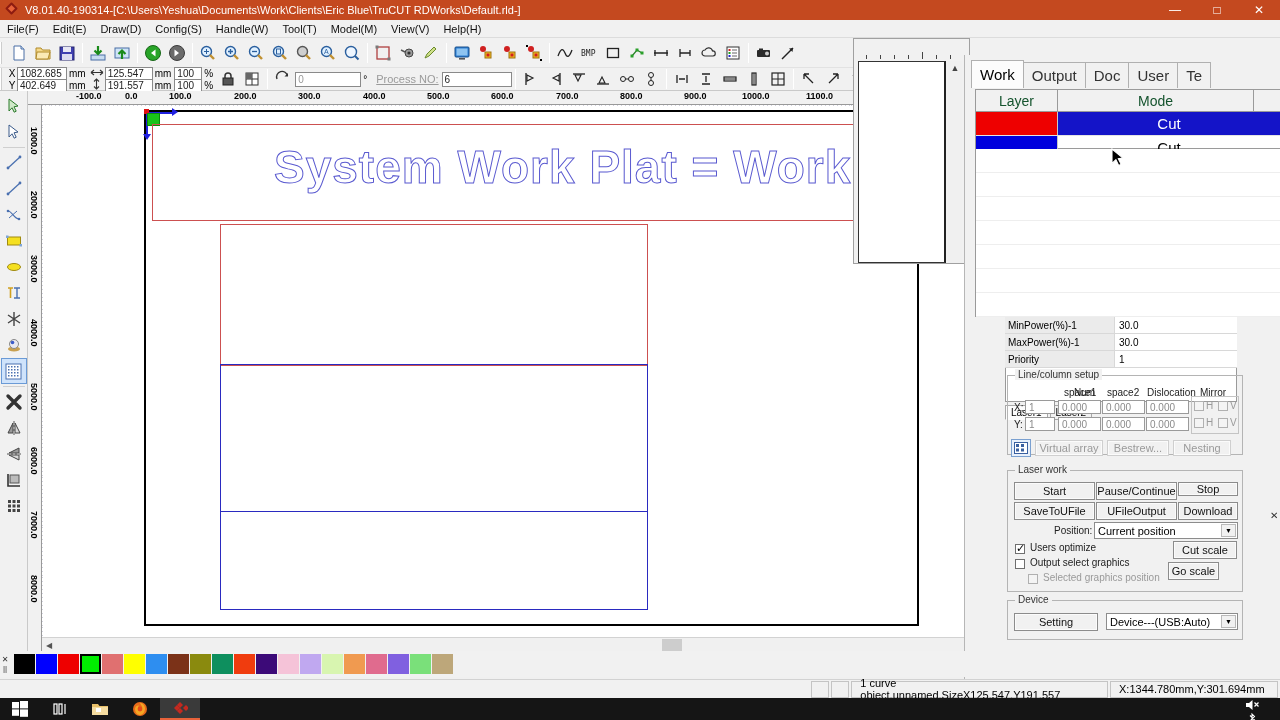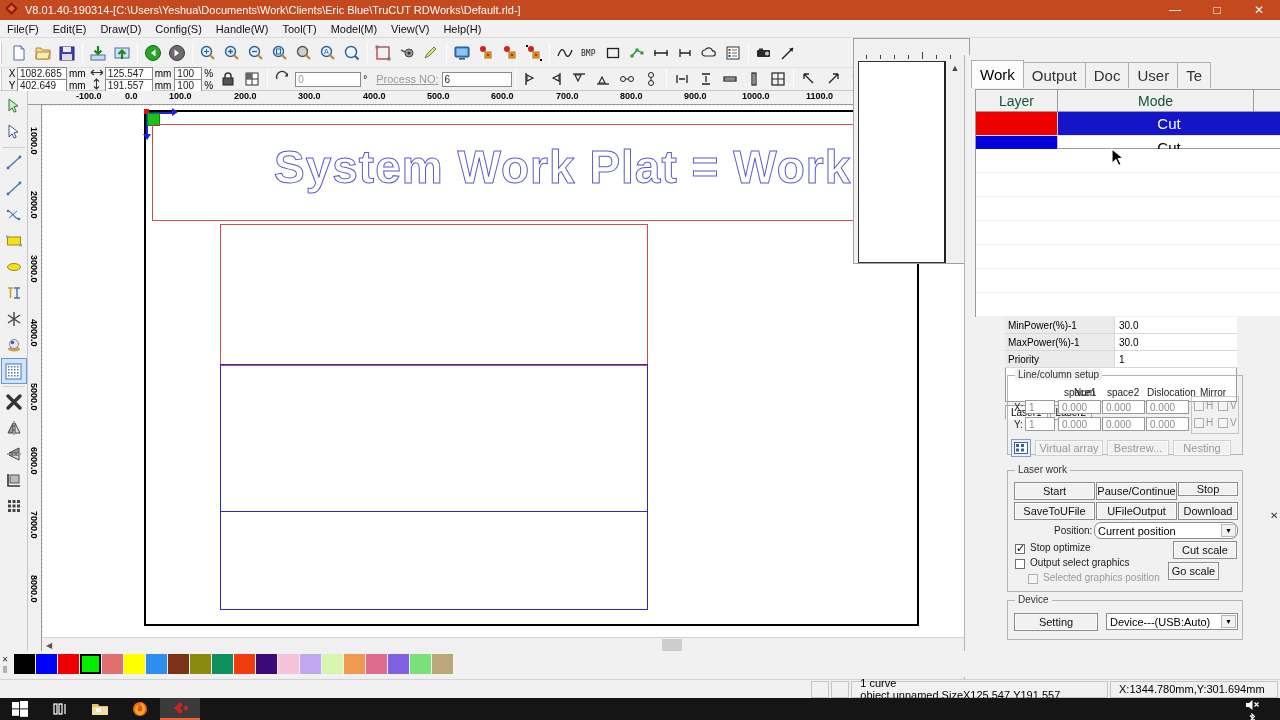--- a/index.html
+++ b/index.html
@@ -956,27 +956,27 @@
     <div class="gbox" style="left:42px; top:415px; width:236px; height:122px;">
       <span class="glabel">Laser work</span>
       <div class="btn" style="position:absolute;left:6px;  top:11px;width:81px;height:18px;">Start</div>
       <div class="btn" style="position:absolute;left:88px; top:11px;width:81px;height:18px;">Pause/Continue</div>
       <div class="btn" style="position:absolute;left:170px;top:11px;width:60px;height:14px;">Stop</div>
       <div class="btn" style="position:absolute;left:6px;  top:31px;width:81px;height:18px;">SaveToUFile</div>
       <div class="btn" style="position:absolute;left:88px; top:31px;width:81px;height:18px;">UFileOutput</div>
       <div class="btn" style="position:absolute;left:170px;top:31px;width:60px;height:18px;">Download</div>
 
       <span class="minihdr" style="left:46px;top:54px;">Position:</span>
-      <div class="combo" style="position:absolute;left:86px;top:51px;width:144px;border-radius:7px;">
+      <div class="combo" style="position:absolute;left:86px;top:51px;width:144px;">
         <span>Current position</span>
         <span class="arrw">▼</span>
       </div>
 
       <span class="chk on" style="position:absolute;left:7px;top:73px;"></span>
-      <span class="minihdr" style="left:22px;top:71px;">Stop optimize</span>
+      <span class="minihdr" style="left:22px;top:71px;">Users optimize</span>
       <span class="chk" style="position:absolute;left:7px;top:88px;"></span>
       <span class="minihdr" style="left:22px;top:86px;">Output select graphics</span>
       <span class="chk dis" style="position:absolute;left:20px;top:103px;"></span>
       <span class="minihdr" style="left:35px;top:101px;color:#9a9a9a;">Selected graphics position</span>
 
       <div class="btn" style="position:absolute;left:165px;top:70px;width:64px;height:18px;">Cut scale</div>
       <div class="btn" style="position:absolute;left:160px;top:91px;width:51px;height:18px;">Go scale</div>
     </div>
 
     <div class="gbox" style="left:42px; top:545px; width:236px; height:40px;">

